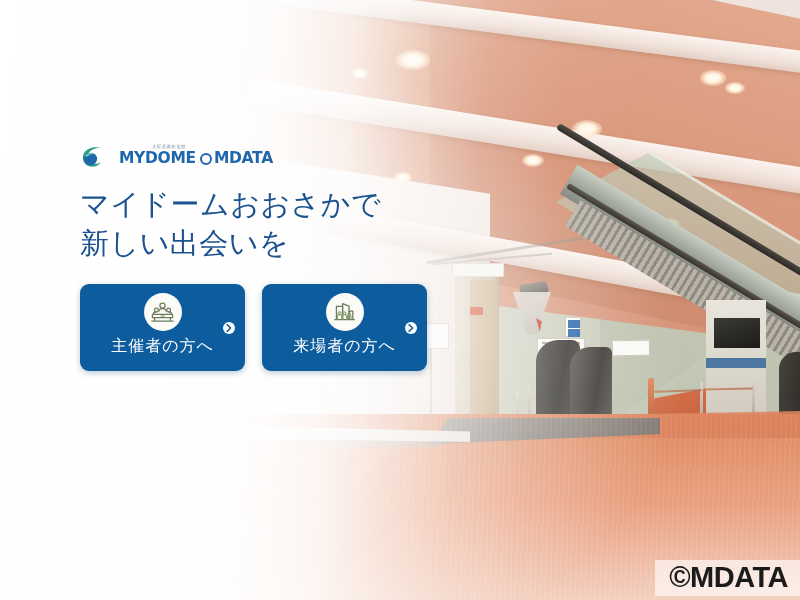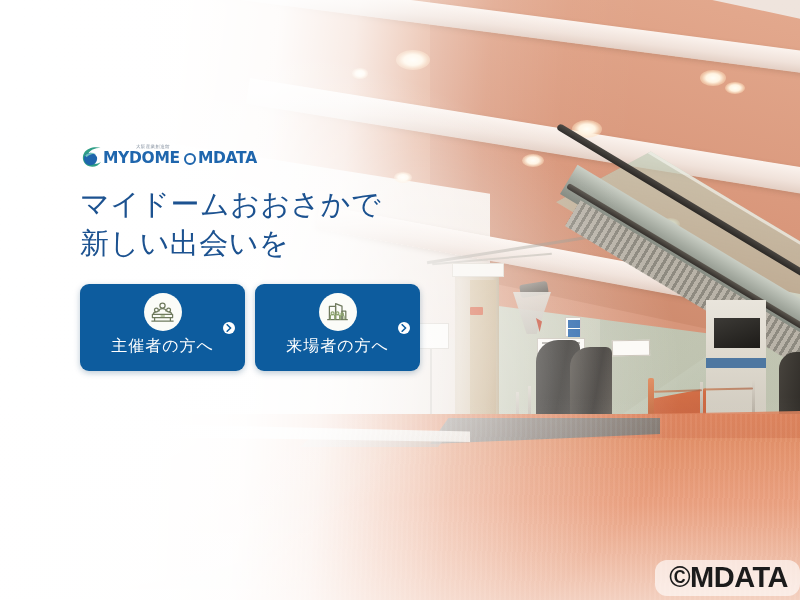--- a/index.html
+++ b/index.html
@@ -307,21 +307,21 @@
         rgba(255,255,255,.55) 0%,
         rgba(255,255,255,.12) 16%,
         rgba(255,255,255,0) 34%),
       radial-gradient(120% 90% at 6% 62%, rgba(255,255,255,.98) 0%, rgba(255,255,255,.55) 38%, rgba(255,255,255,0) 66%);
   }
 
   
   .content { position:absolute; left:80px; top:146px; width:420px; }
 
   
-  .logo { display:flex; align-items:center; gap:0; height:22px; }
+  .logo { display:flex; align-items:center; gap:16px; height:22px; }
   .logo-mark {
     position:relative; width:23px; height:22px; flex:none;
   }
   .logo-text { position:relative; padding-top:3px; }
   .logo-sub {
     position:absolute; left:33px; top:-4px;
     font-size:3.6px; letter-spacing:.28px; color:#8f9aa8; white-space:nowrap;
     transform:scale(1.25); transform-origin:left top;
   }
   .logo-word {
@@ -339,21 +339,21 @@
   .headline {
     margin-top:17px;
     font-family:"Liberation Serif", serif;
     font-size:29px; line-height:1.33;
     color:#1c5290; letter-spacing:.5px; font-weight:400;
     text-shadow:0 1px 3px rgba(255,255,255,.9);
   }
   .headline div { white-space:nowrap; }
 
   
-  .ctas { margin-top:22px; display:flex; gap:10px; }
+  .ctas { margin-top:22px; display:flex; gap:17px; }
   .cta {
     position:relative;
     width:165px; height:87px;
     background:#0d5c9e;
     border-radius:9px;
     cursor:pointer;
     box-shadow:0 2px 6px rgba(10,60,105,.28);
     display:flex; flex-direction:column; align-items:center;
     padding-top:9px;
     text-decoration:none;
@@ -377,21 +377,21 @@
   }
   .cta-arrow svg { display:block; }
 
   
   .watermark {
     position:absolute; right:0; bottom:4px;
     padding:3px 12px 4px 14px;
     background:rgba(255,255,255,.62);
     font-family:"Liberation Sans", sans-serif;
     font-weight:bold; font-size:29px; line-height:1;
-    color:#1b1b1b; letter-spacing:-.5px;border-radius:12px;
+    color:#1b1b1b; letter-spacing:-.5px;
   }
 </style>
 </head>
 <body>
 
 <div id="hero">
 
   <div class="photo">
     <div class="wall-base"></div>
 

